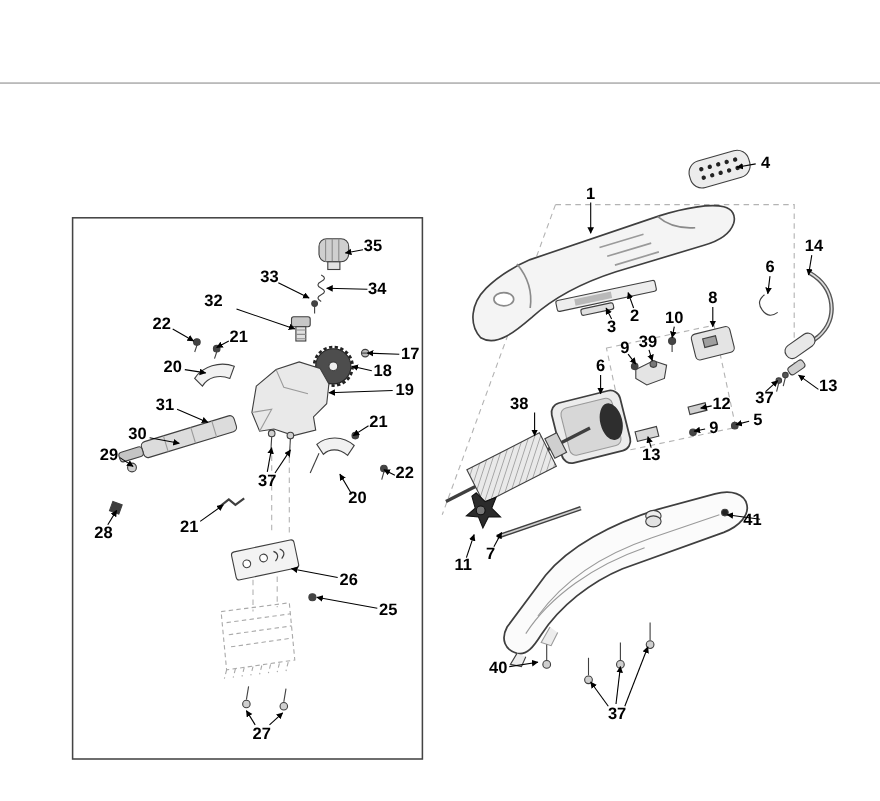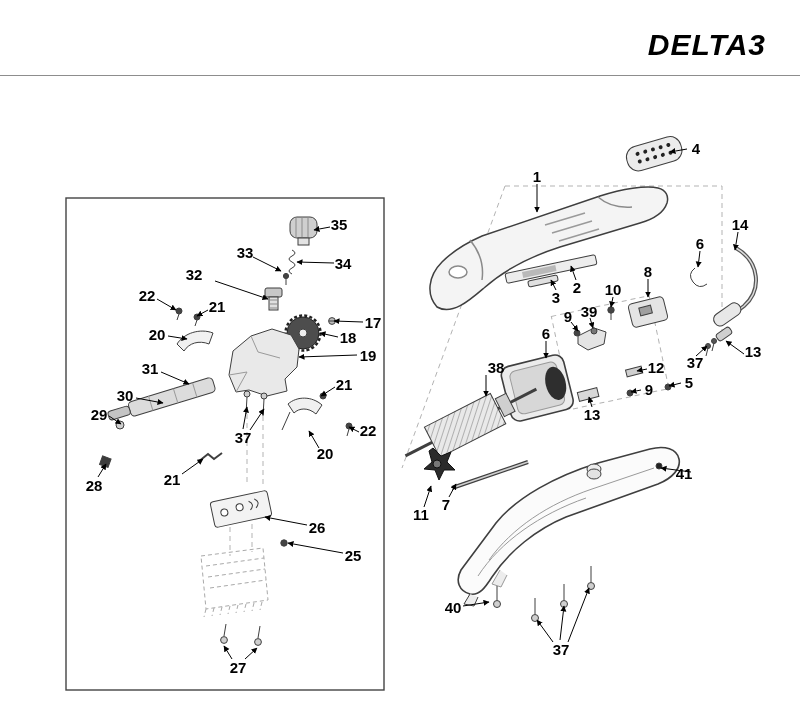--- a/index.html
+++ b/index.html
@@ -44,21 +44,20 @@
     position: absolute; transform: translate(-50%, -50%);
     font-weight: bold; font-size: 15px; color: #000; white-space: nowrap;
   }
 </style>
 </head>
 <body>
 
 <div class="page">
 
 
-  <div class="brand-title">DELTA3</div>
   <div class="header-rule"></div>
 
   <svg id="diagram-svg" width="800" height="728" viewBox="0 0 800 728">
     <defs>
       <marker id="arr" markerWidth="8" markerHeight="8" refX="5.5" refY="3" orient="auto" markerUnits="userSpaceOnUse">
         <path d="M0,0 L6,3 L0,6 Z" fill="#000"></path>
       </marker>
       <pattern id="hatch" width="5" height="5" patternUnits="userSpaceOnUse" patternTransform="rotate(45)">
         <rect width="5" height="5" fill="#e9e9e9"></rect>
         <line x1="0" y1="0" x2="0" y2="5" stroke="#8a8a8a" stroke-width="1.2"></line>
@@ -329,21 +328,21 @@
       <div class="part-label" style="left: 568px; top: 316px;">9</div>
       <div class="part-label" style="left: 649px; top: 389px;">9</div>
       <div class="part-label" style="left: 613px; top: 289px; text-align: right;">10</div>
       <div class="part-label" style="left: 421px; top: 514px;">11</div>
       <div class="part-label" style="left: 656px; top: 367px;">12</div>
       <div class="part-label" style="left: 592px; top: 414px;">13</div>
       <div class="part-label" style="left: 740px; top: 224px;">14</div>
       <div class="part-label" style="left: 700px; top: 243px;">6</div>
       <div class="part-label" style="left: 753px; top: 351px;">13</div>
       <div class="part-label" style="left: 695px; top: 362px;">37</div>
-      <div class="part-label" style="left: 496px; top: 367px;">38</div>
+      <div class="part-label" style="left: 472px; top: 367px;">38</div>
       <div class="part-label" style="left: 589px; top: 311px;">39</div>
       <div class="part-label" style="left: 453px; top: 607px;">40</div>
       <div class="part-label" style="left: 561px; top: 649px;">37</div>
       <div class="part-label" style="left: 684px; top: 473px;">41</div>
       <div class="part-label" style="left: 373px; top: 322px;">17</div>
       <div class="part-label" style="left: 348px; top: 337px;">18</div>
       <div class="part-label" style="left: 368px; top: 355px;">19</div>
       <div class="part-label" style="left: 157px; top: 334px;">20</div>
       <div class="part-label" style="left: 325px; top: 453px;">20</div>
       <div class="part-label" style="left: 217px; top: 306px;">21</div>

